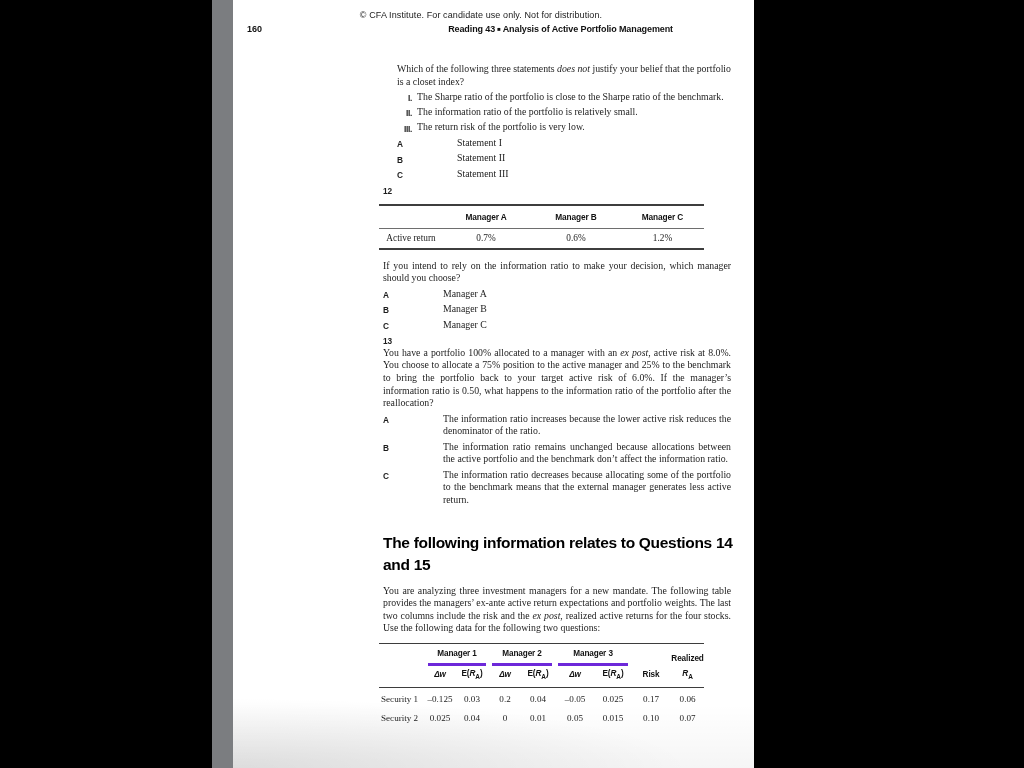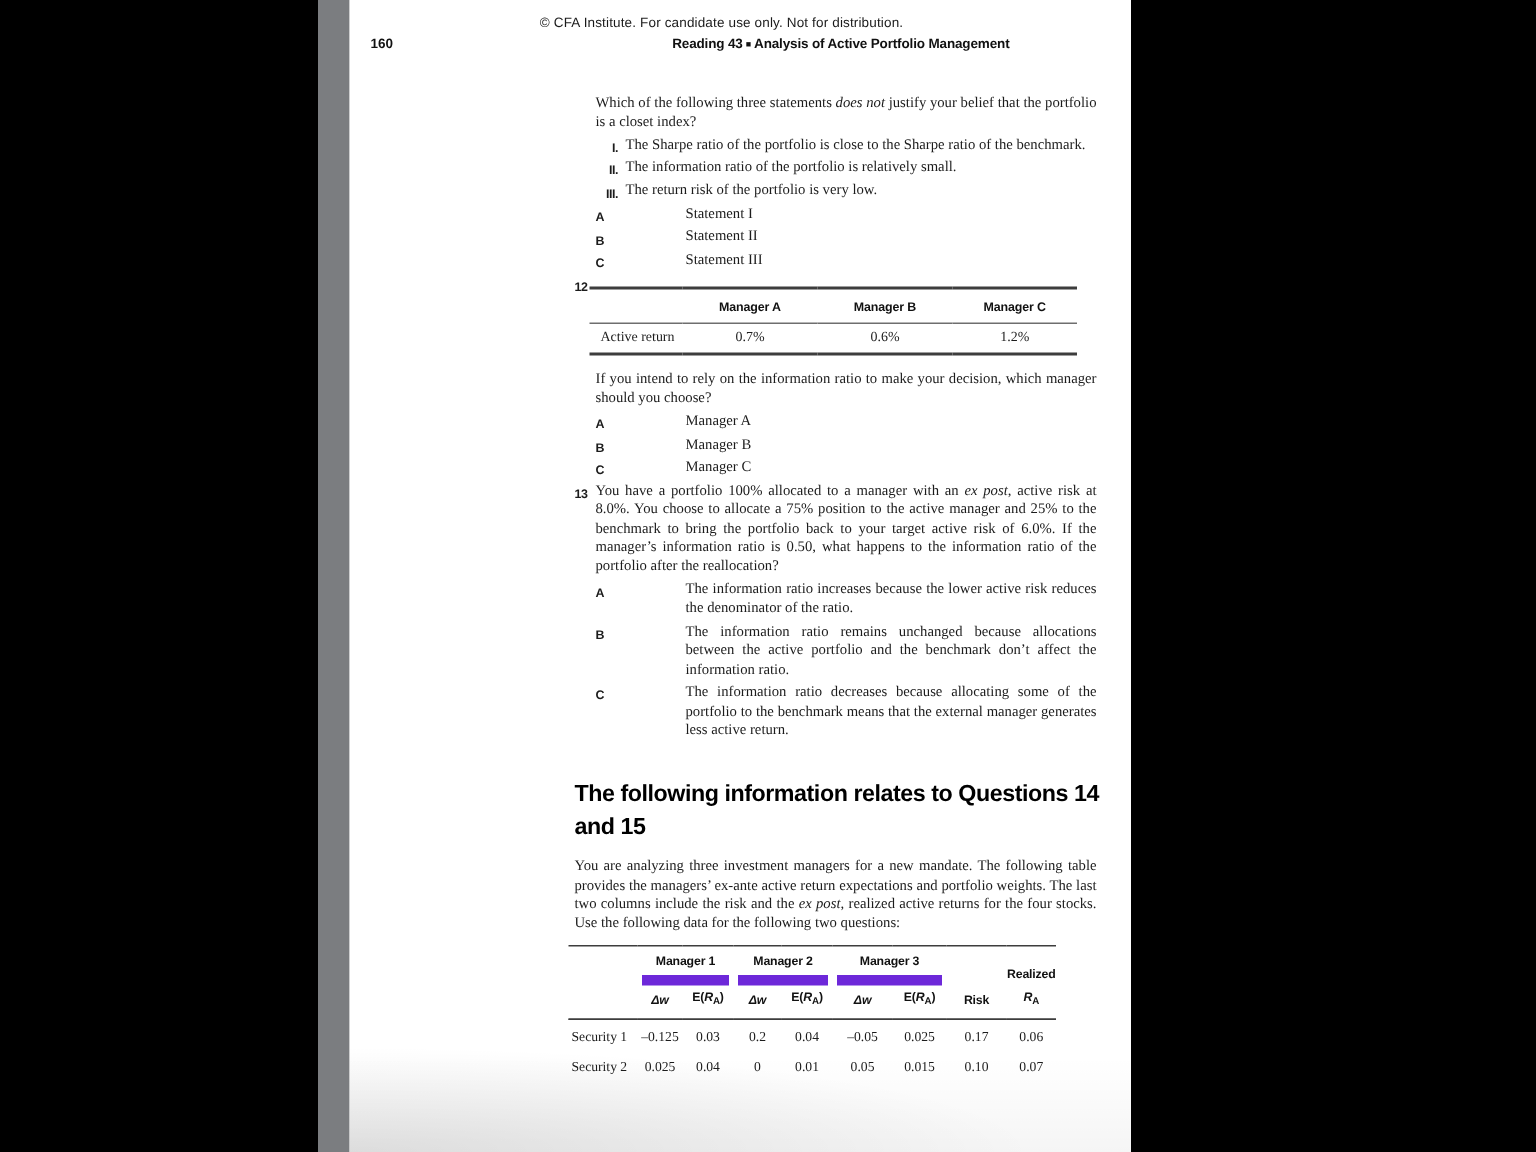--- a/index.html
+++ b/index.html
@@ -53,21 +53,21 @@
   }
   .roman-item .rtext{flex:1;text-align:justify;}
   .options{margin-top:2.5px;}
   .option{display:flex;margin-left:14px;margin-top:2.9px;}
   .option .letter{
     width:16px;flex:none;
     font-family:"Liberation Sans",sans-serif;font-weight:bold;font-size:8.3px;
     position:relative;top:1.2px;
   }
   .option .otext{flex:1;text-align:justify;margin-left:44px;}
-  .question{display:flex;margin-top:3px;}
+  .question{display:flex;margin-top:3px;flex-direction:column;}
   .question .qnum{
     width:14px;flex:none;
     font-family:"Liberation Sans",sans-serif;font-weight:bold;font-size:8.3px;
     position:relative;top:1.2px;letter-spacing:-0.2px;
   }
   .question .qbody{flex:1;}
   .question .options .option,.question .option{margin-left:0;}
   
   table{border-collapse:collapse;table-layout:fixed;}
   .t1{
@@ -84,21 +84,21 @@
   
   .t2{
     width:325px;margin:8px 0 0 -4px;
     border-top:1.5px solid #3d3d3d;
   }
   .t2 th{
     font-family:"Liberation Sans",sans-serif;font-weight:bold;font-size:8.2px;
     color:#111;text-align:center;padding:0;letter-spacing:-0.1px;
   }
   .t2 tr.grp th{padding-top:3px;vertical-align:bottom;}
-  .t2 .gspan{border-bottom:7px solid #6d28d9;padding:1px 0 2px;margin:0 3px;}
+  .t2 .gspan{border-bottom:3px solid #6d28d9;padding:1px 0 2px;margin:0 3px;}
   .t2 tr.sub th{padding:2px 0 4px;border-bottom:1.5px solid #3d3d3d;}
   .t2 td{font-size:9.1px;color:#1c1c1c;text-align:center;padding:3.4px 0;}
   .t2 .lbl{text-align:left;padding-left:2px;}
   .t2 sub{font-size:6.5px;}
   .t2 tbody tr:first-child td{padding-top:5px;}
   
   .section-heading{
     font-family:"Liberation Sans",sans-serif;font-weight:bold;color:#000;
     font-size:15.5px;line-height:22px;letter-spacing:-0.3px;
     margin:25px 0 9px 0;width:364px;text-align:left;

